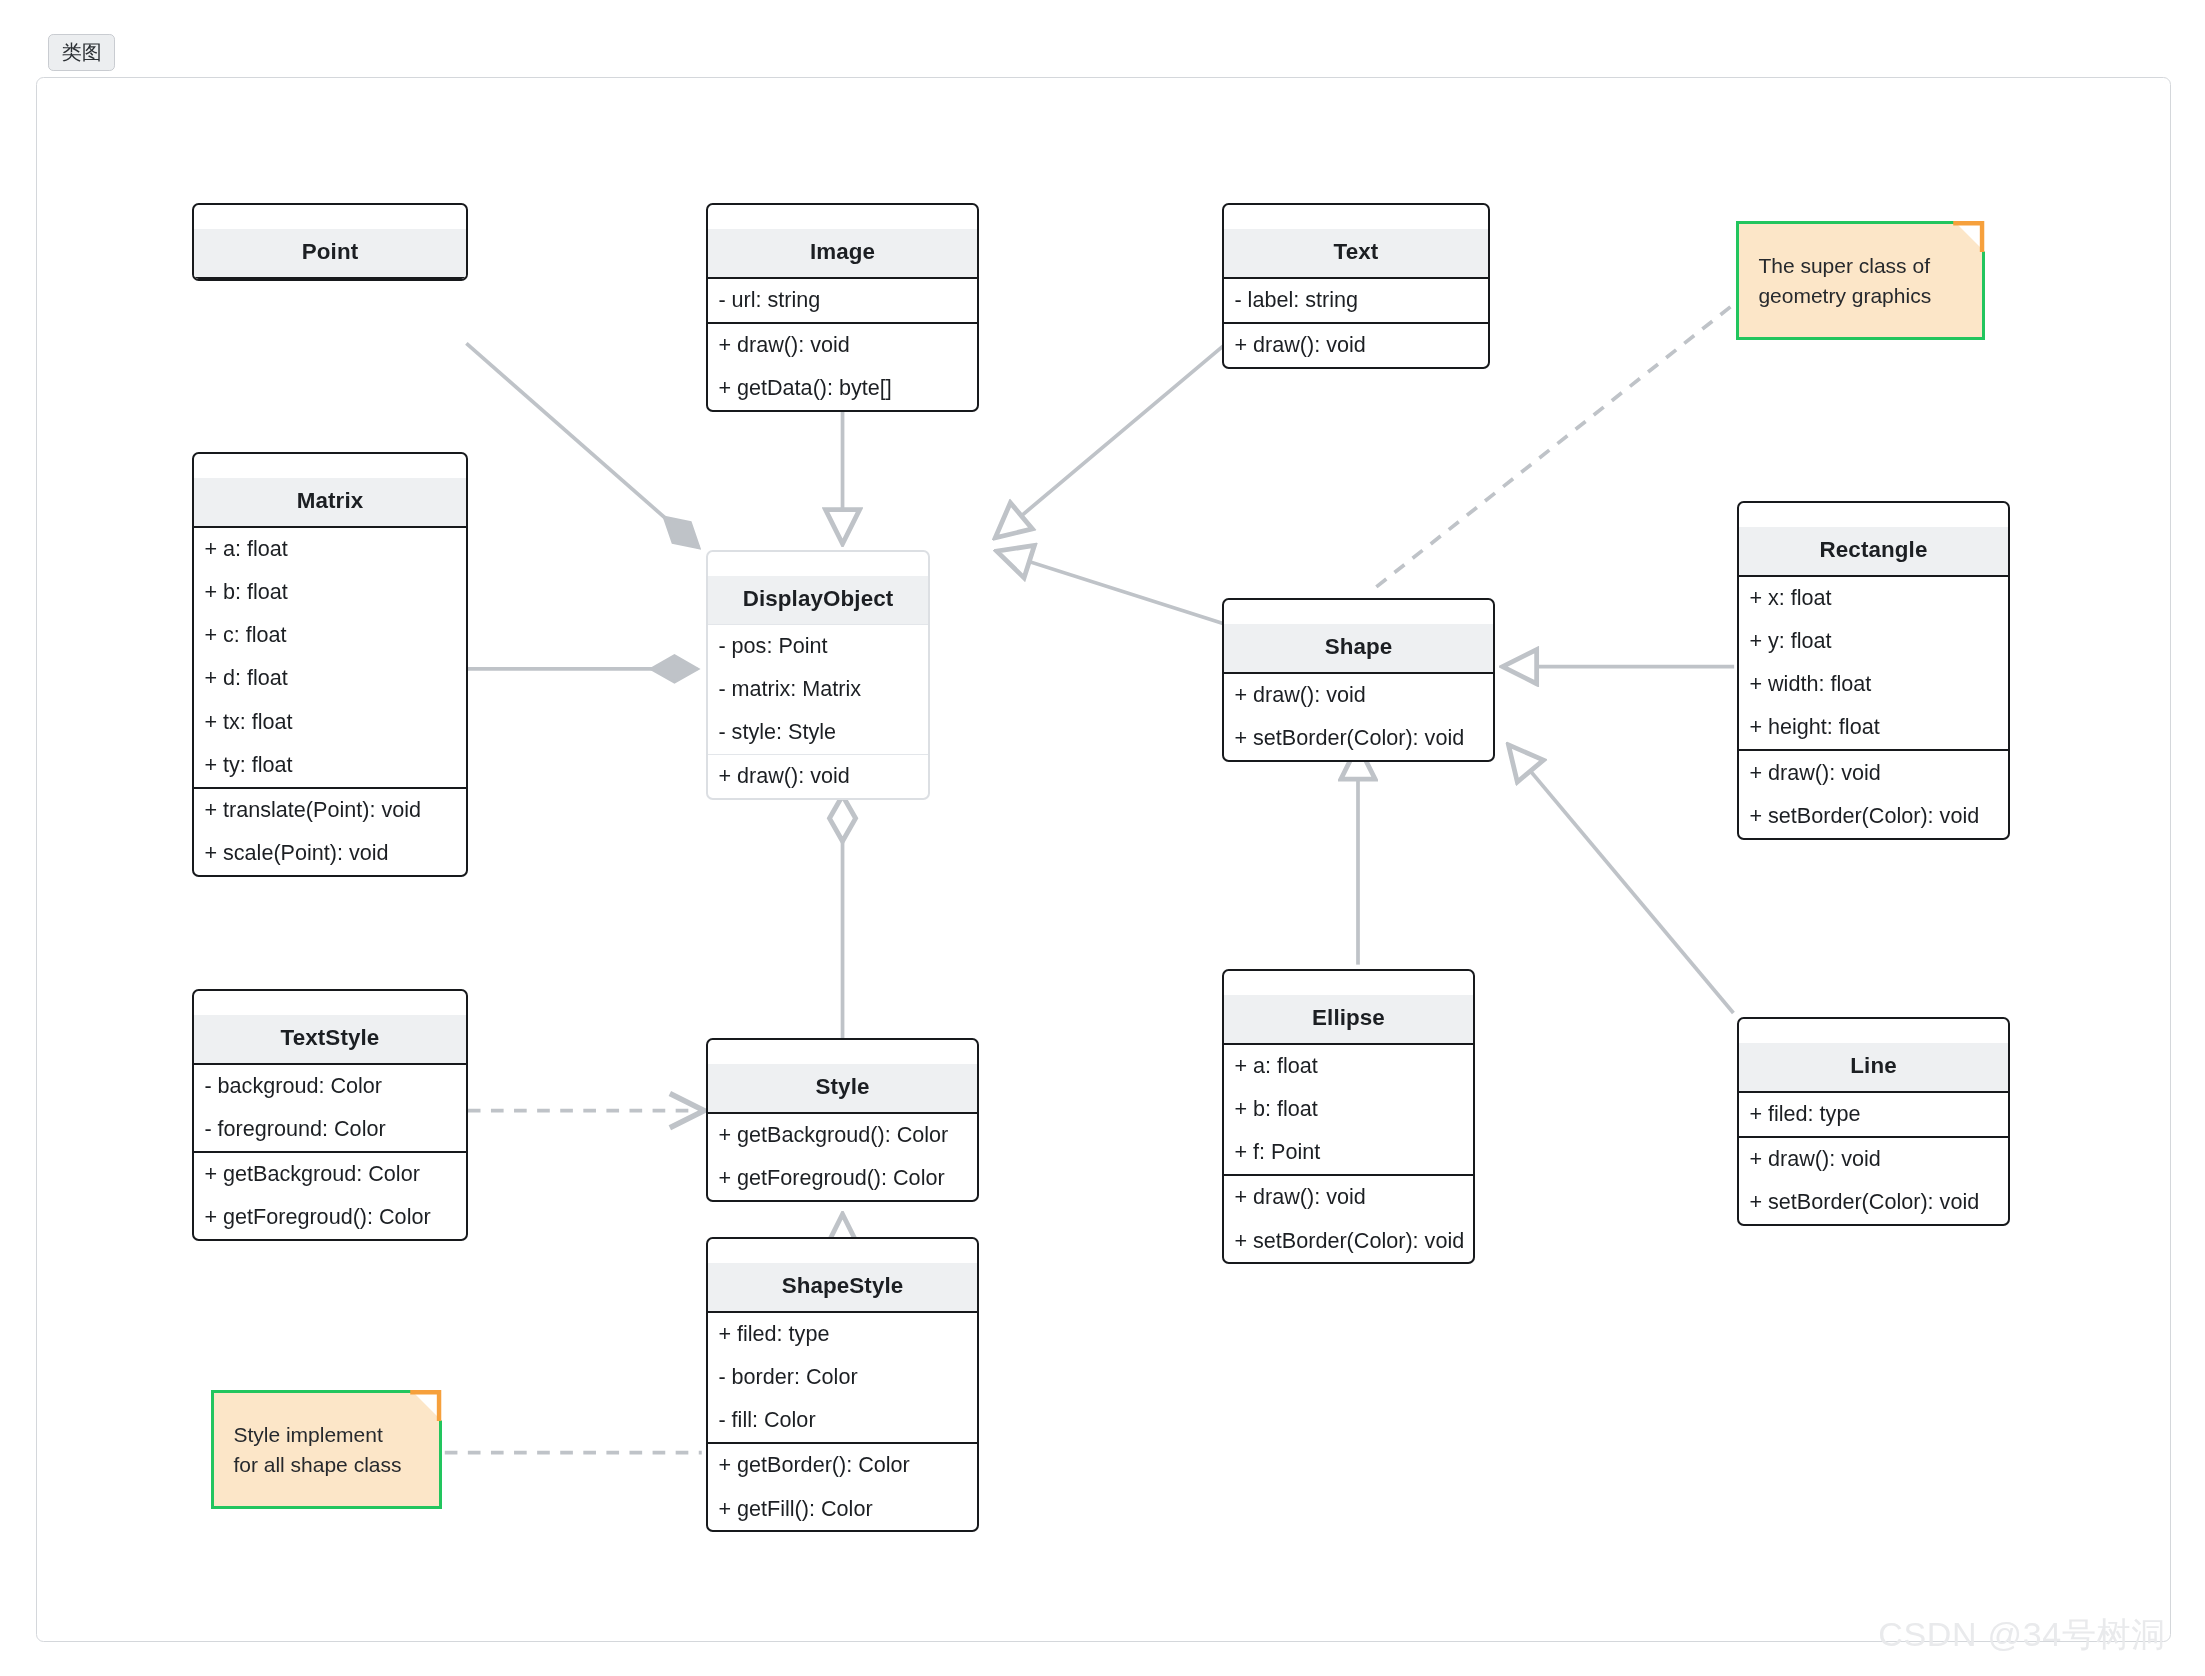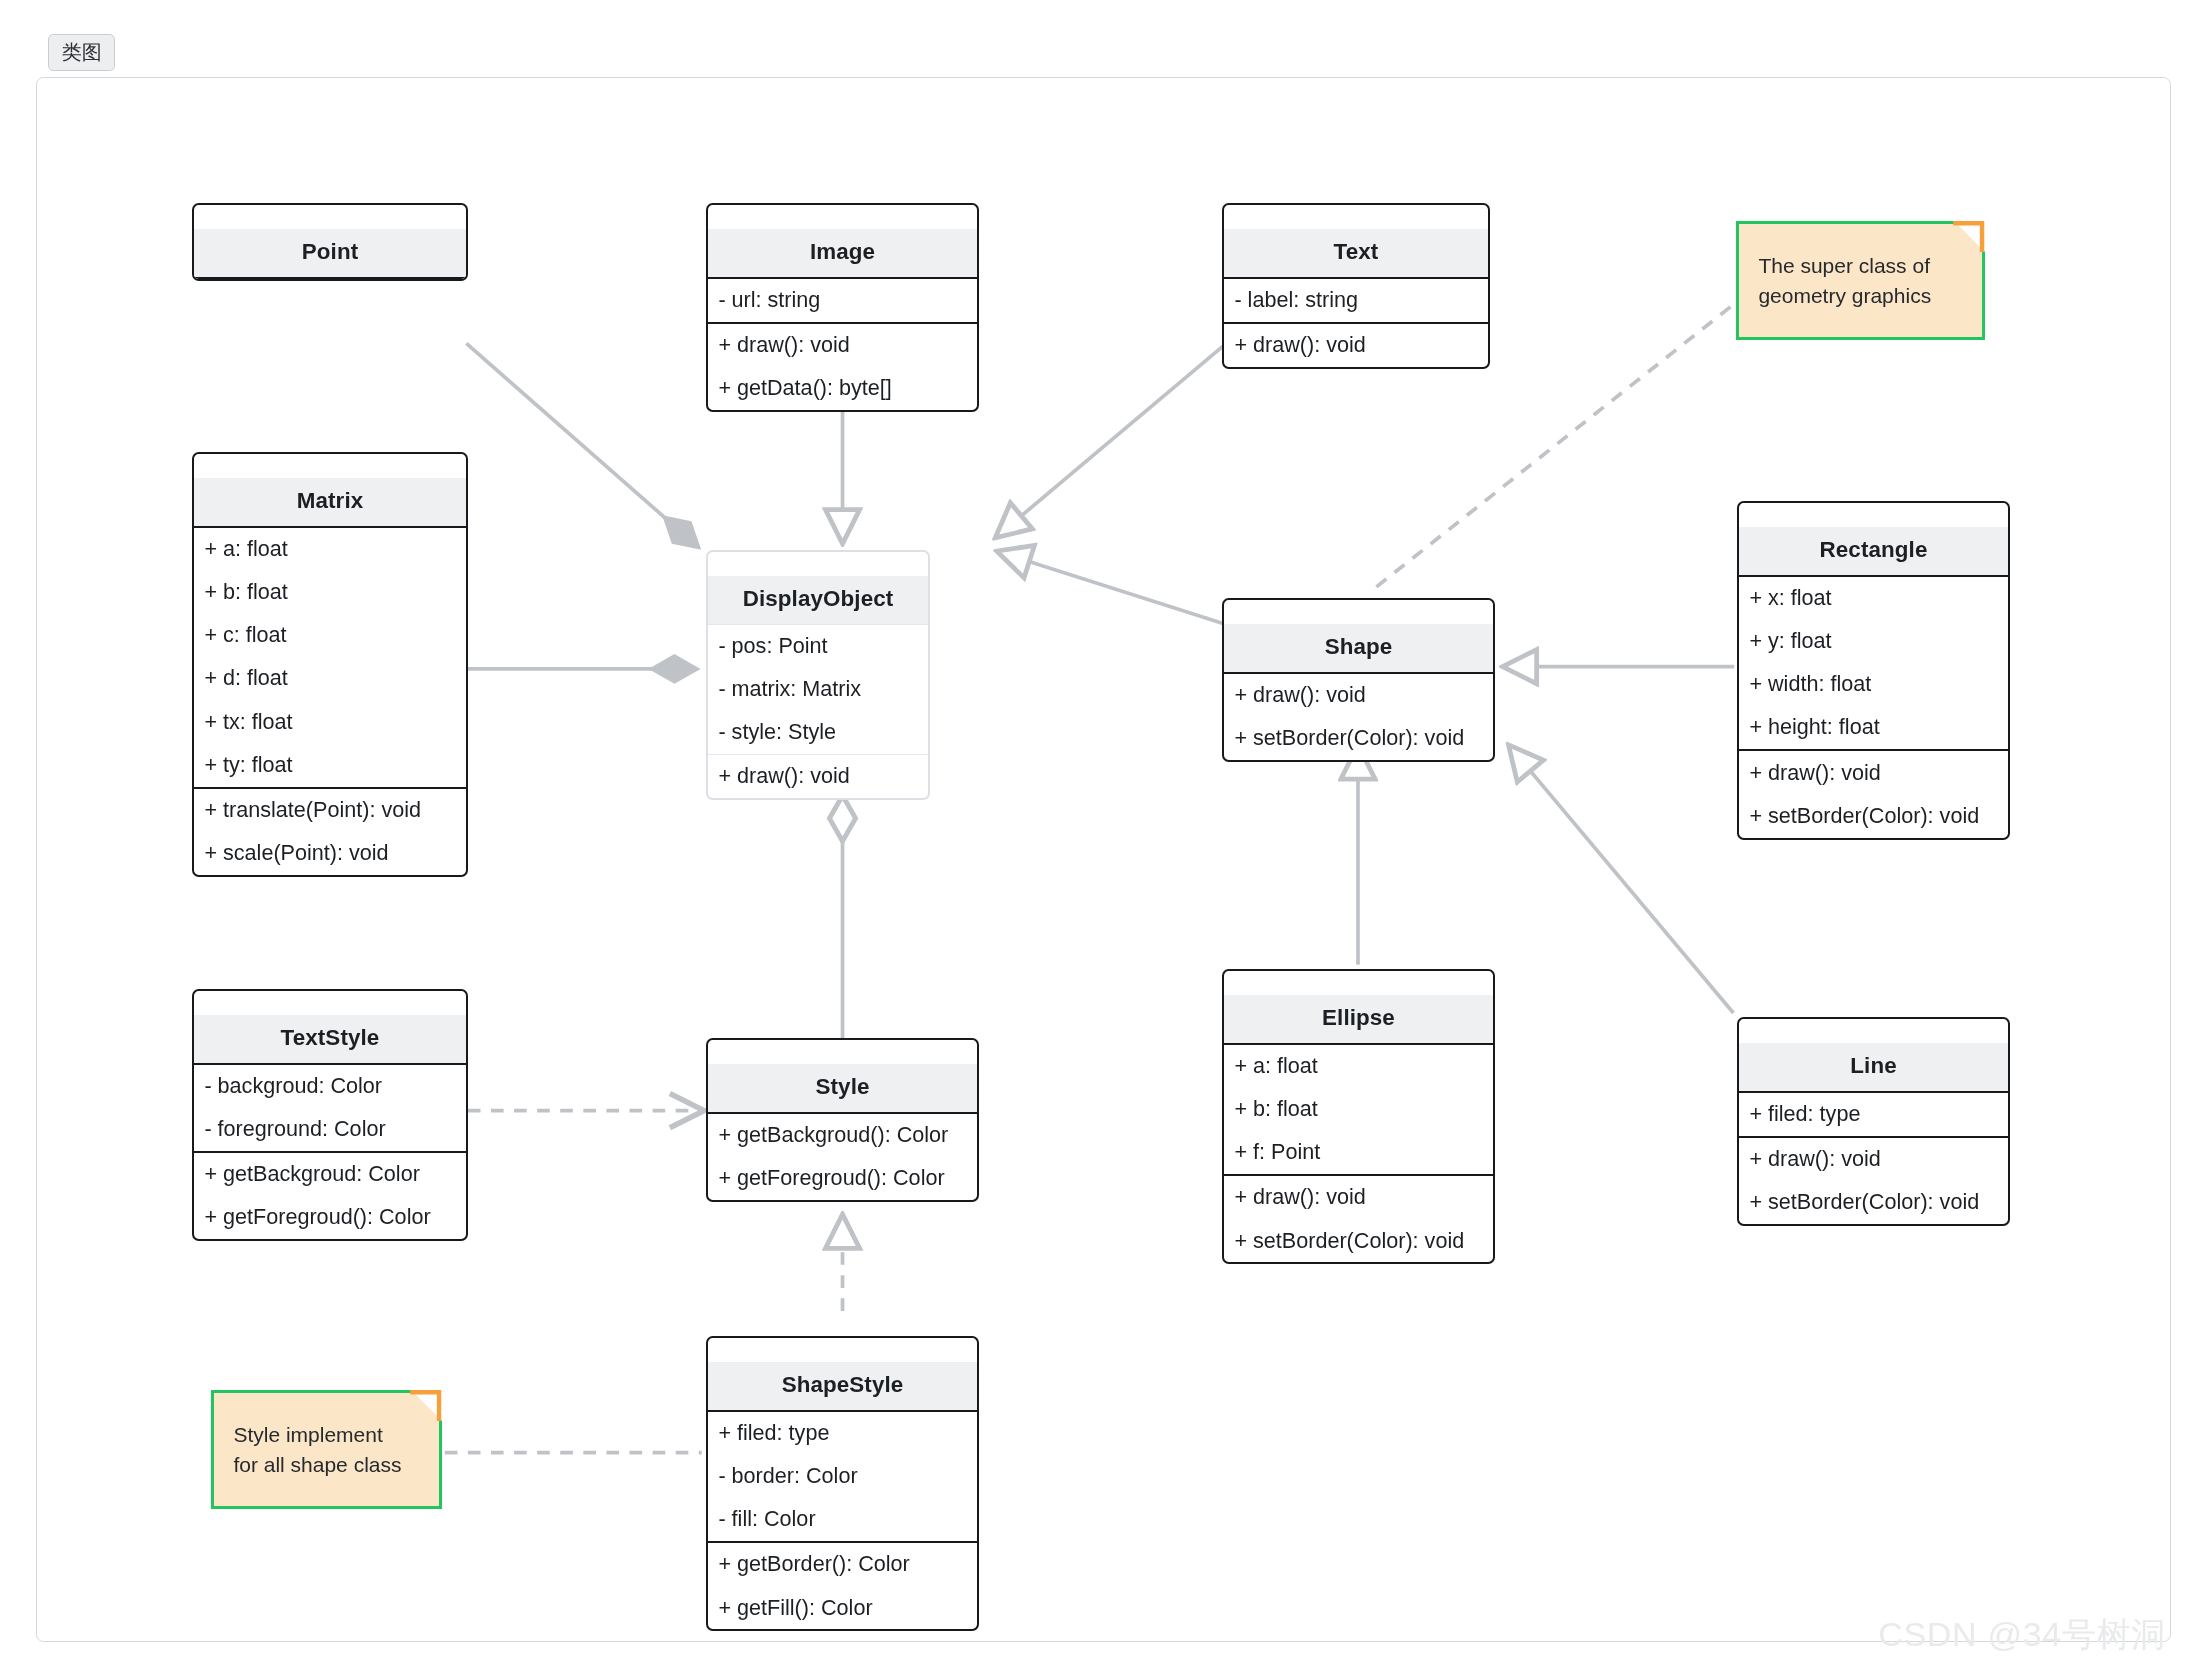--- a/index.html
+++ b/index.html
@@ -243,21 +243,21 @@
       <div class="row">+ y: float</div>
       <div class="row">+ width: float</div>
       <div class="row">+ height: float</div>
     </div>
     <div class="sect">
       <div class="row">+ draw(): void</div>
       <div class="row">+ setBorder(Color): void</div>
     </div>
   </div>
 
-  <div class="uml" style="left:1222px; top:969px; width:273px;">
+  <div class="uml" style="left:1222px; top:969px; width:253px;">
     <div class="title">Ellipse</div>
     <div class="sect">
       <div class="row">+ a: float</div>
       <div class="row">+ b: float</div>
       <div class="row">+ f: Point</div>
     </div>
     <div class="sect">
       <div class="row">+ draw(): void</div>
       <div class="row">+ setBorder(Color): void</div>
     </div>
@@ -287,21 +287,21 @@
   </div>
 
   <div class="uml" style="left:706px; top:1038px; width:273px;">
     <div class="title">Style</div>
     <div class="sect">
       <div class="row">+ getBackgroud(): Color</div>
       <div class="row">+ getForegroud(): Color</div>
     </div>
   </div>
 
-  <div class="uml" style="left:706px; top:1336px; width:273px;">
+  <div class="uml" style="left:706px; top:1237px; width:273px;">
     <div class="title">ShapeStyle</div>
     <div class="sect">
       <div class="row">+ filed: type</div>
       <div class="row">- border: Color</div>
       <div class="row">- fill: Color</div>
     </div>
     <div class="sect">
       <div class="row">+ getBorder(): Color</div>
       <div class="row">+ getFill(): Color</div>
     </div>

